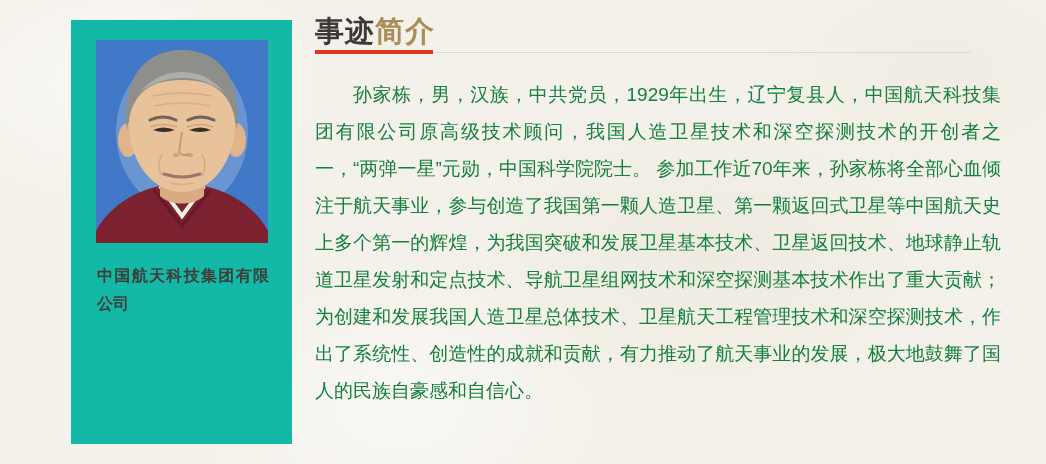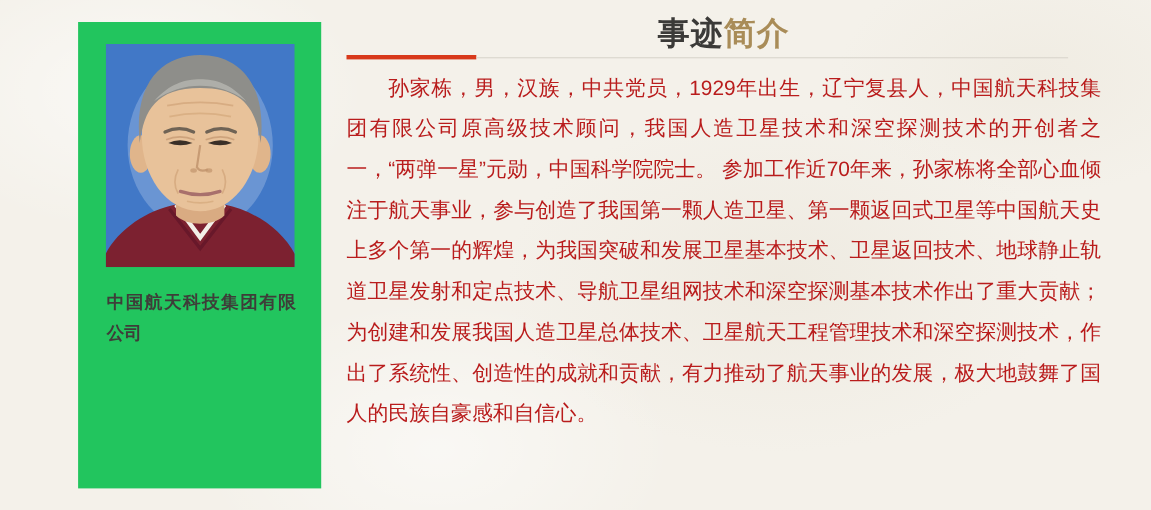--- a/index.html
+++ b/index.html
@@ -12,21 +12,21 @@
       radial-gradient(ellipse 420px 260px at 68% 55%, rgba(232,227,214,.45), transparent 60%),
       radial-gradient(ellipse 360px 230px at 38% 88%, rgba(255,255,255,.5), transparent 60%),
       radial-gradient(ellipse 300px 180px at 90% 15%, rgba(236,231,219,.5), transparent 60%);
     position:relative;
   }
 
   
   .profile-card{
     position:absolute; left:71px; top:20px;
     width:221px; height:424px;
-    background:#22c55e;
+    background:#14b8a6;
   }
   .photo-frame{
     width:172px; height:203px;
     margin:20px auto 0 25px;
     overflow:hidden;
   }
   .photo-frame svg{ display:block; }
   .card-text{
     width:172px;
     margin:19px auto 0 26px;
@@ -39,34 +39,33 @@
 
   
   .content{
     position:absolute; left:315px; top:16px;
     width:686px;
   }
   .section-title{
     font-size:29px; line-height:30px; font-weight:bold;
     letter-spacing:1px;
     color:#3b3a38;
-    text-align:center;
   }
   .section-title .gold{ color:#a98c58; }
   .title-rule{
     margin-top:4px;
     display:flex; align-items:center;
     width:656px; height:4px;
   }
   .rule-red{ width:118px; height:4px; background:#d8391b; }
   .rule-gray{ flex:1; height:1px; background:#d9d5cc; }
   .bio{
-    margin-top:8px;
+    margin-top:22px;
     font-size:19px; line-height:37px;
-    color:#b91c1c;
+    color:#15803d;
     text-align:justify;
     text-indent:2em;
   }
 </style>
 </head>
 <body>
 
 <div class="profile-card">
   <div class="photo-frame">
     <svg width="172" height="203" viewBox="0 0 172 203" xmlns="http://www.w3.org/2000/svg">

